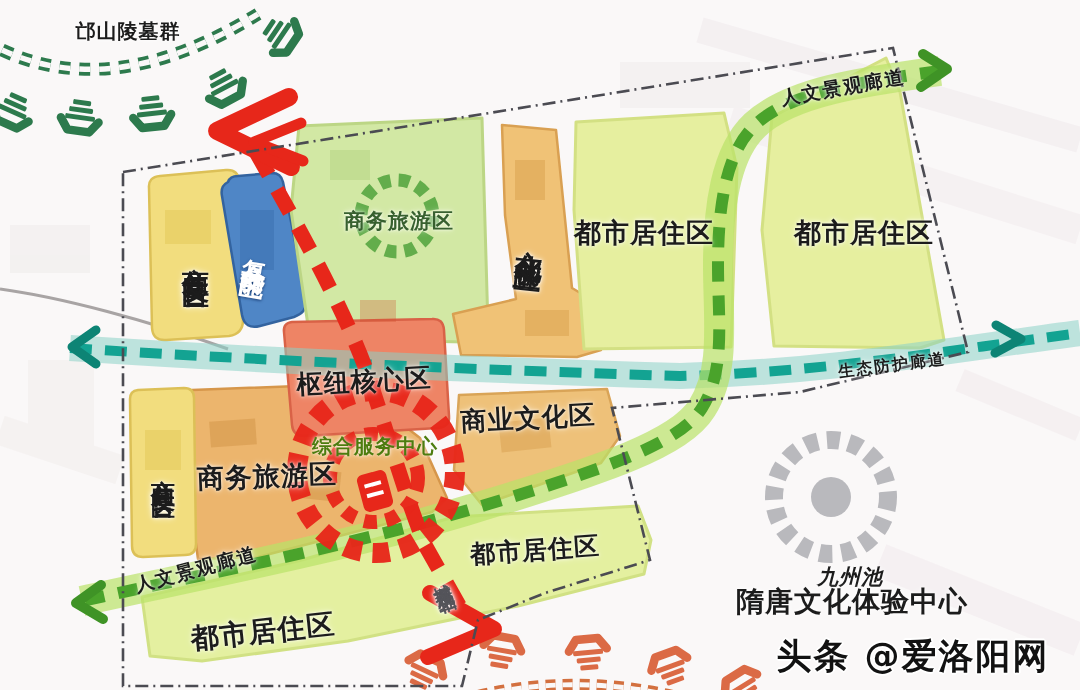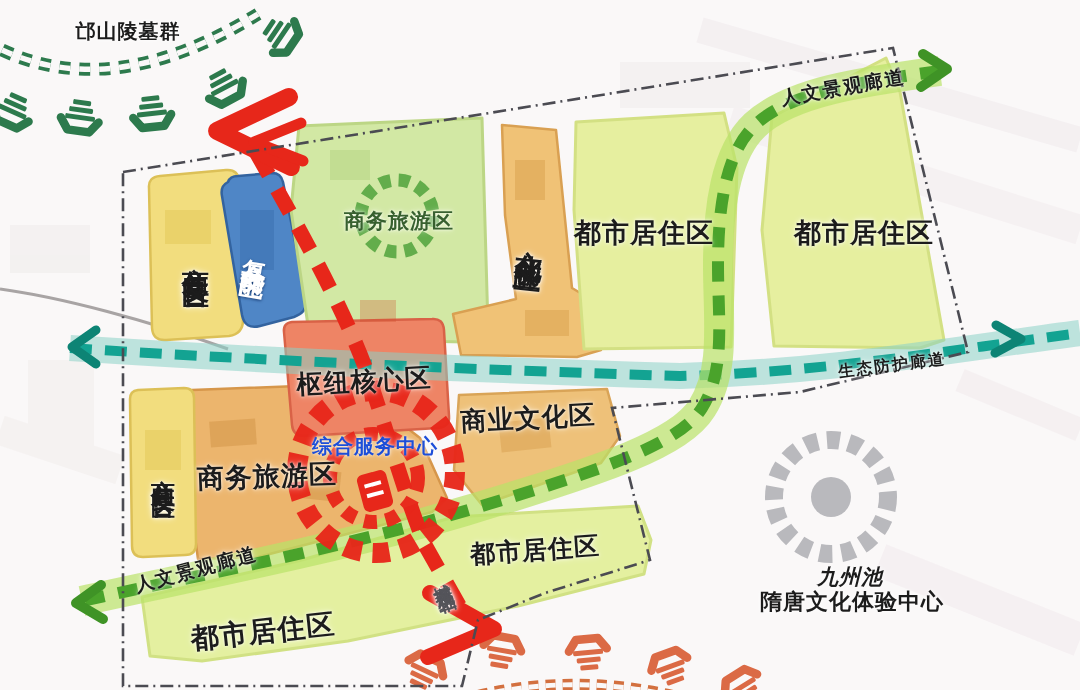--- a/index.html
+++ b/index.html
@@ -151,36 +151,37 @@
   <div class="lbl" style="left:399px;top:221px;font-size:21px;color:#37602f;">商务旅游区</div>
 
   <div class="lbl v" style="left:531px;top:238px;font-size:28px;transform:translate(-50%,-50%) rotate(6deg);">文化创业区</div>
 
   <div class="lbl" style="left:644px;top:233px;font-size:27px;">都市居住区</div>
 
   <div class="lbl" style="left:864px;top:233px;font-size:27px;">都市居住区</div>
 
   <div class="lbl" style="left:364px;top:381px;font-size:26px;transform:translate(-50%,-50%) rotate(-3deg);">枢纽核心区</div>
 
-  <div class="lbl" style="left:375px;top:447px;font-size:20px;color:#1d4ed8;">综合服务中心</div>
+  <div class="lbl" style="left:375px;top:447px;font-size:20px;color:#4d7c0f;">综合服务中心</div>
 
   <div class="lbl" style="left:528px;top:418px;font-size:26px;transform:translate(-50%,-50%) rotate(-3deg);">商业文化区</div>
 
   <div class="lbl" style="left:267px;top:476px;font-size:27px;transform:translate(-50%,-50%) rotate(-2deg);">商务旅游区</div>
 
   <div class="lbl v" style="left:162px;top:471px;font-size:24px;">商住复合区</div>
 
   <div class="lbl" style="left:535px;top:550px;font-size:25px;transform:translate(-50%,-50%) rotate(-4deg);">都市居住区</div>
 
   <div class="lbl" style="left:263px;top:632px;font-size:28px;transform:translate(-50%,-50%) rotate(-6deg);">都市居住区</div>
 
   <div class="lbl corridor-lbl" style="left:843px;top:87px;font-size:19px;transform:translate(-50%,-50%) rotate(-10deg);">人文景观廊道</div>
 
   <div class="lbl corridor-lbl" style="left:892px;top:365px;font-size:16px;transform:translate(-50%,-50%) rotate(-7deg);">生态防护廊道</div>
 
   <div class="lbl corridor-lbl" style="left:196px;top:569px;font-size:19px;transform:translate(-50%,-50%) rotate(-15deg);">人文景观廊道</div>
 
   <div class="lbl v corridor-lbl" style="left:437px;top:577px;font-size:18px;color:#54545a;letter-spacing:2px;transform:translate(-50%,-50%) rotate(-20deg);">城市景观主轴</div>
 
   <div class="lbl" style="left:850px;top:577px;font-size:21px;font-style:italic;">九州池</div>
-  <div class="lbl" style="left:852px;top:602px;font-size:22px;">隋唐文化体验中心</div>
+  <div class="lbl" style="left:852px;top:602px;font-size:28px;">隋唐文化体验中心</div>
 
+  <div class="lbl watermark" style="left:913px;top:657px;font-size:35px;">头条 @爱洛阳网</div>
 </div>
 
 </body></html>

